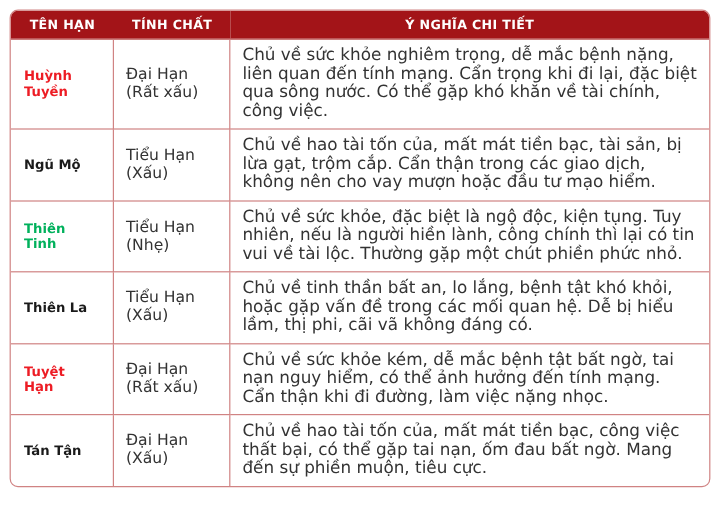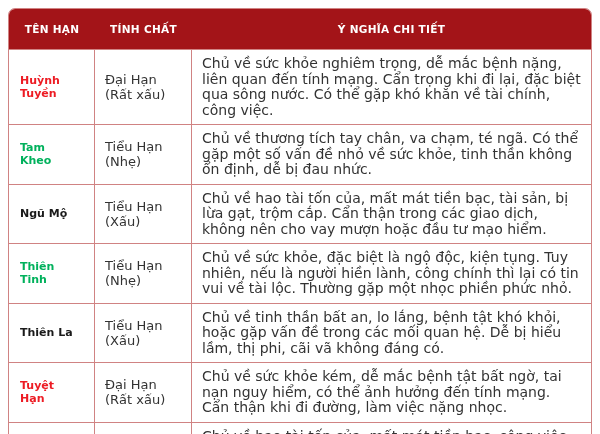--- a/index.html
+++ b/index.html
@@ -28,21 +28,21 @@
   }
   th:last-child, td:last-child { border-right: none; margin-top: 48px; }
   tr:last-child td { border-bottom: none; }
   thead th {
     background: var(--header-bg);
     color: var(--header-text);
     font-size: 10.5px;
     font-weight: bold;
     letter-spacing: 0.3px;
     text-align: center;
-    height: 41px;
+    height: 24px;
     border-right: none;
     border-bottom: 1px solid var(--border);
   }
   col.c-name  { width: 86px; }
   col.c-nature{ width: 97px; }
   td.name-cell {
     font-size: 11px;
     font-weight: bold;
     padding: 6px 16px 6px 11px;
   }
@@ -75,33 +75,28 @@
         <th>Ý NGHĨA CHI TIẾT</th>
       </tr>
     </thead>
     <tbody id="table-body">
         <tr>
           <td class="name-cell" style="color: rgb(237, 28, 36);">Huỳnh Tuyền</td>
           <td class="nature-cell">Đại Hạn (Rất xấu)</td>
           <td class="meaning-cell">Chủ về sức khỏe nghiêm trọng, dễ mắc bệnh nặng, liên quan đến tính mạng. Cẩn trọng khi đi lại, đặc biệt qua sông nước. Có thể gặp khó khăn về tài chính, công việc.</td>
         </tr>
         <tr>
-          <td class="name-cell" style="color: rgb(0, 177, 92);">Tam Kheo</td>
-          <td class="nature-cell">Tiểu Hạn (Nhẹ)</td>
-          <td class="meaning-cell">Chủ về thương tích tay chân, va chạm, té ngã. Có thể gặp một số vấn đề nhỏ về sức khỏe, tinh thần không ổn định, dễ bị đau nhức.</td>
-        </tr>
-        <tr>
           <td class="name-cell" style="color: rgb(26, 26, 26);">Ngũ Mộ</td>
           <td class="nature-cell">Tiểu Hạn (Xấu)</td>
           <td class="meaning-cell">Chủ về hao tài tốn của, mất mát tiền bạc, tài sản, bị lừa gạt, trộm cắp. Cẩn thận trong các giao dịch, không nên cho vay mượn hoặc đầu tư mạo hiểm.</td>
         </tr>
         <tr>
           <td class="name-cell" style="color: rgb(0, 177, 92);">Thiên Tinh</td>
           <td class="nature-cell">Tiểu Hạn (Nhẹ)</td>
-          <td class="meaning-cell">Chủ về sức khỏe, đặc biệt là ngộ độc, kiện tụng. Tuy nhiên, nếu là người hiền lành, công chính thì lại có tin vui về tài lộc. Thường gặp một nhọc phiền phức nhỏ.</td>
+          <td class="meaning-cell">Chủ về sức khỏe, đặc biệt là ngộ độc, kiện tụng. Tuy nhiên, nếu là người hiền lành, công chính thì lại có tin vui về tài lộc. Thường gặp một chút phiền phức nhỏ.</td>
         </tr>
         <tr>
           <td class="name-cell" style="color: rgb(26, 26, 26); margin-top: 12px;">Thiên La</td>
           <td class="nature-cell">Tiểu Hạn (Xấu)</td>
           <td class="meaning-cell">Chủ về tinh thần bất an, lo lắng, bệnh tật khó khỏi, hoặc gặp vấn đề trong các mối quan hệ. Dễ bị hiểu lầm, thị phi, cãi vã không đáng có.</td>
         </tr>
         <tr>
           <td class="name-cell" style="color: rgb(237, 28, 36);">Tuyệt Hạn</td>
           <td class="nature-cell">Đại Hạn (Rất xấu)</td>
           <td class="meaning-cell">Chủ về sức khỏe kém, dễ mắc bệnh tật bất ngờ, tai nạn nguy hiểm, có thể ảnh hưởng đến tính mạng. Cẩn thận khi đi đường, làm việc nặng nhọc.</td>

